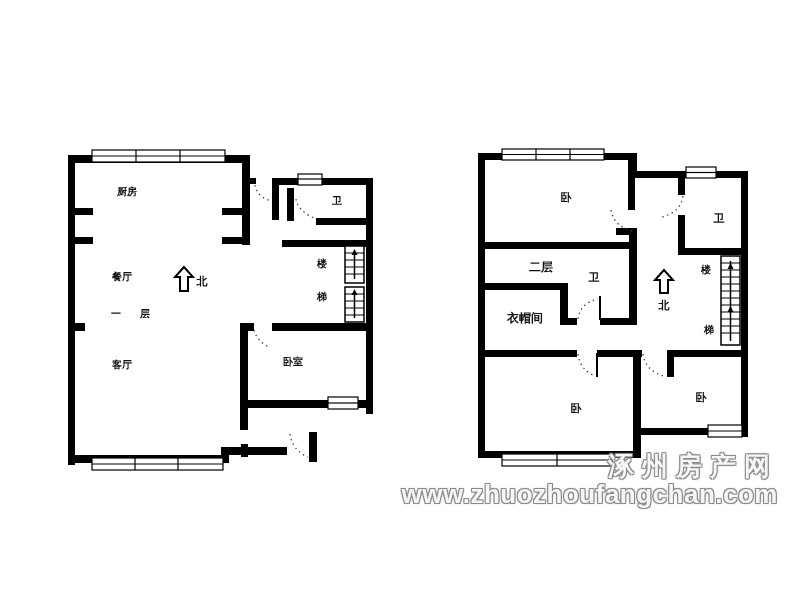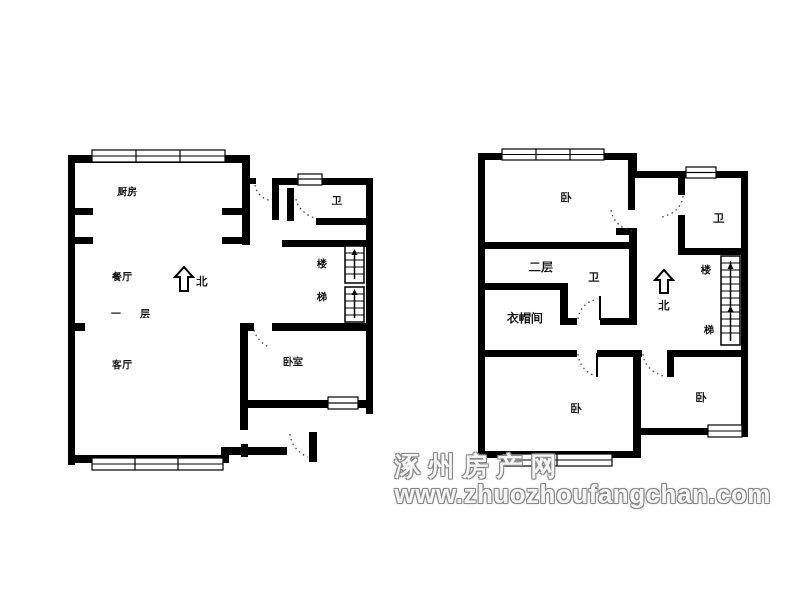--- a/index.html
+++ b/index.html
@@ -9,23 +9,23 @@
     position:relative;overflow:hidden;
   }
   .stage{position:absolute;inset:0;}
   svg{position:absolute;left:0;top:0;}
   svg text{
     font-family:"Liberation Sans", sans-serif;
     font-weight:bold;fill:#111;
   }
   .watermark{
     position:absolute;
-    right:29px;
+    right:22px;
     bottom:92px;
-    text-align:left;
+    text-align:right;
     pointer-events:none;
     line-height:1.05;
   }
   .wm-line1{
     font-size:26px;
     font-weight:bold;
     letter-spacing:8px;
     color:rgba(255,255,255,0.92);
     text-shadow:
       -1px -1px 0 #8a8a8a, 1px -1px 0 #8a8a8a,

